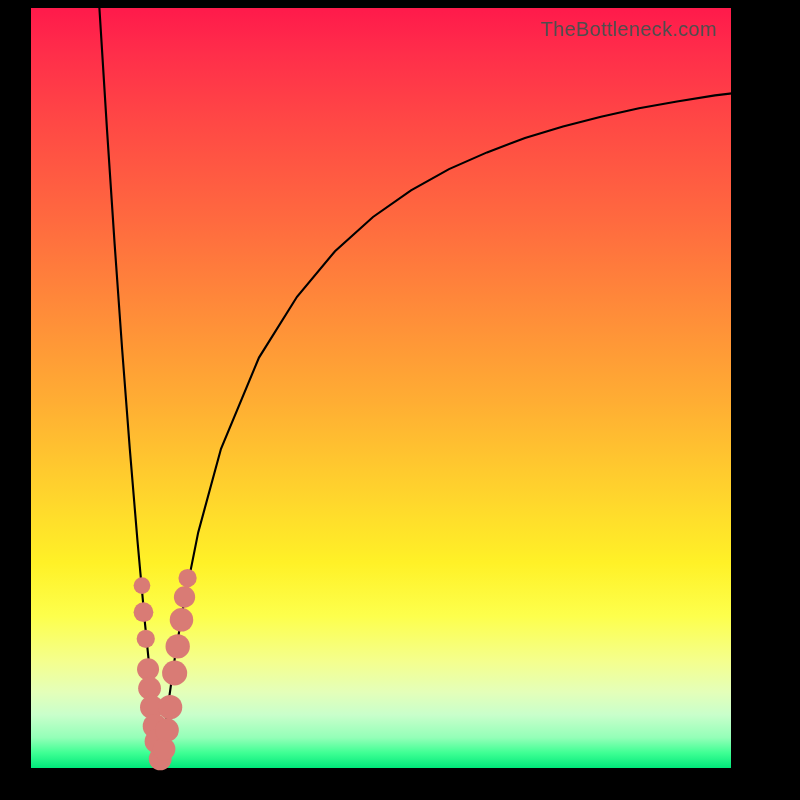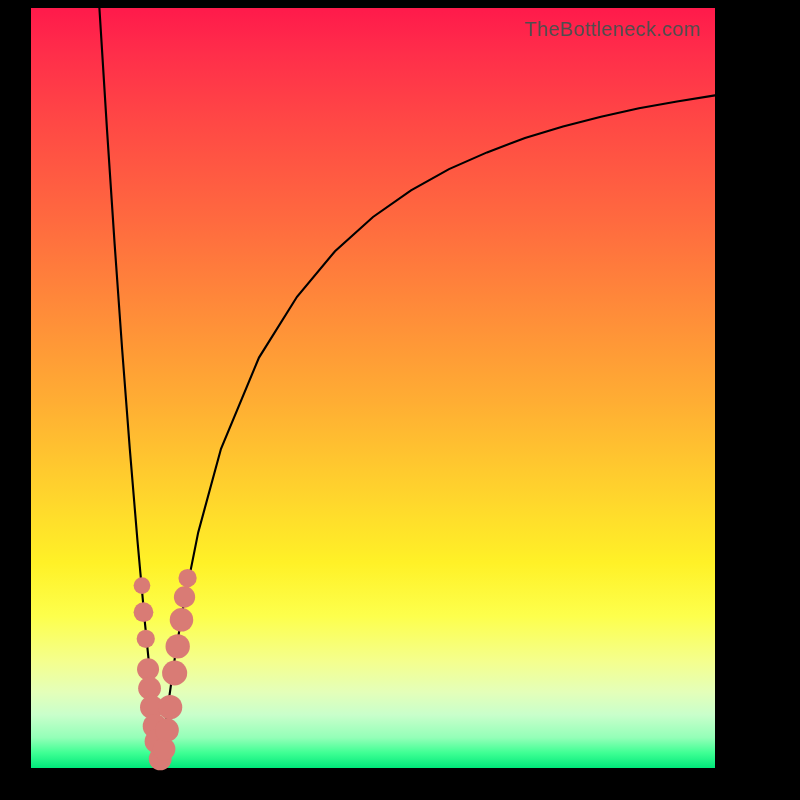--- a/index.html
+++ b/index.html
@@ -35,20 +35,21 @@
       #ffd12d 63%,
       #fff127 73%,
       #fdff4c 80%,
       #f4ff8e 86%,
       #e4ffb9 90%,
       #c9ffcb 93%,
       #94ffb8 96%,
       #3fff94 98%,
       #00e87a 100%
     );
+    padding-left: 16px;
   }
   .watermark {
     position: absolute;
     top: 10px;
     right: 14px;
     color: #4e4e4e;
     font-size: 20px;
     font-weight: 500;
     letter-spacing: 0.3px;
     pointer-events: none;

